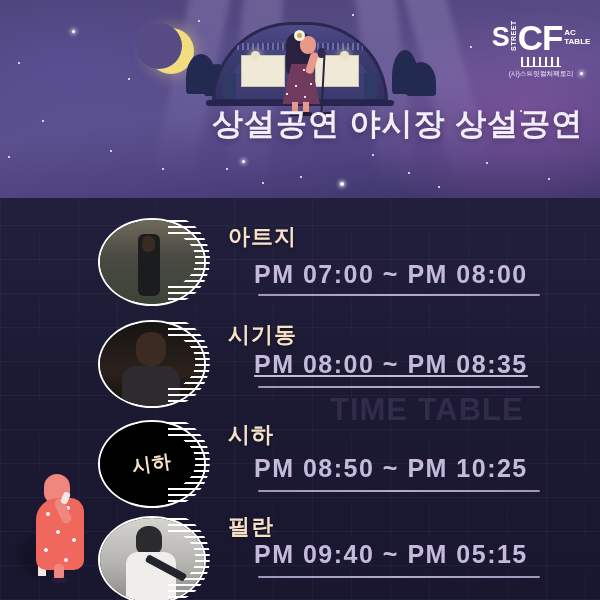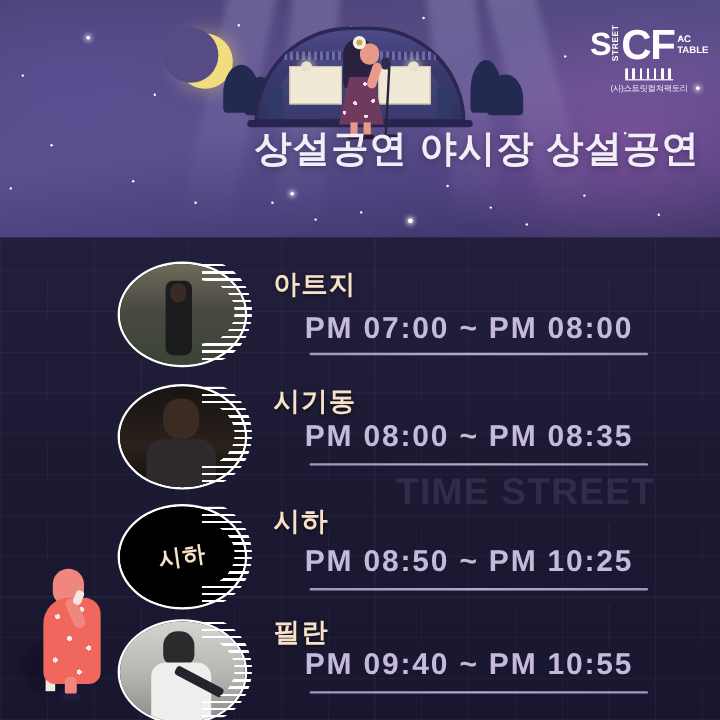--- a/index.html
+++ b/index.html
@@ -282,39 +282,39 @@
 
   <div class="wall">
     <div class="offset-row" style="top:34px;"></div>
     <div class="offset-row" style="top:102px;"></div>
     <div class="offset-row" style="top:170px;"></div>
     <div class="offset-row" style="top:238px;"></div>
     <div class="offset-row" style="top:306px;"></div>
     <div class="offset-row" style="top:374px;"></div>
   </div>
 
-  <div class="watermark">TIME STREET</div>
+  <div class="watermark">TIME TABLE</div>
 
   <div class="row" style="top:210px;">
     <div class="avatar">
       <div class="av-img ph1"></div>
     </div>
     <div class="ticks"></div>
     <div class="artist" style="top:16px;">아트지</div>
     <div class="time" style="top:52px;">PM 07:00 ~ PM 08:00</div>
     <div class="divider" style="top:84px;"></div>
   </div>
 
   <div class="row" style="top:312px;">
     <div class="avatar">
       <div class="av-img ph2"></div>
     </div>
     <div class="ticks"></div>
     <div class="artist" style="top:12px;">시기동</div>
-    <div class="time" style="top:40px;">PM 08:00 ~ PM 08:35</div>
+    <div class="time" style="top:40px;text-decoration:underline;">PM 08:00 ~ PM 08:35</div>
     <div class="divider" style="top:74px;"></div>
   </div>
 
   <div class="row" style="top:412px;">
     <div class="avatar">
       <div class="av-black"></div>
       <div class="av-black-text">시하</div>
     </div>
     <div class="ticks"></div>
     <div class="artist" style="top:12px;">시하</div>
@@ -322,21 +322,21 @@
     <div class="divider" style="top:78px;"></div>
   </div>
 
   <div class="row" style="top:508px;">
     <div class="avatar">
       <div class="av-img ph4"></div>
       <div class="guitar"></div>
     </div>
     <div class="ticks"></div>
     <div class="artist" style="top:8px;">필란</div>
-    <div class="time" style="top:34px;">PM 09:40 ~ PM 10:55</div>
+    <div class="time" style="top:34px;">PM 09:40 ~ PM 05:15</div>
     <div class="divider" style="top:68px;"></div>
   </div>
 
   <div class="lsinger">
     <div class="ls-shadow"></div>
     <div class="ls-chair"></div>
     <div class="ls-chair2"></div>
     <div class="ls-head"></div>
     <div class="ls-body"></div>
     <div class="ls-arm"></div>

